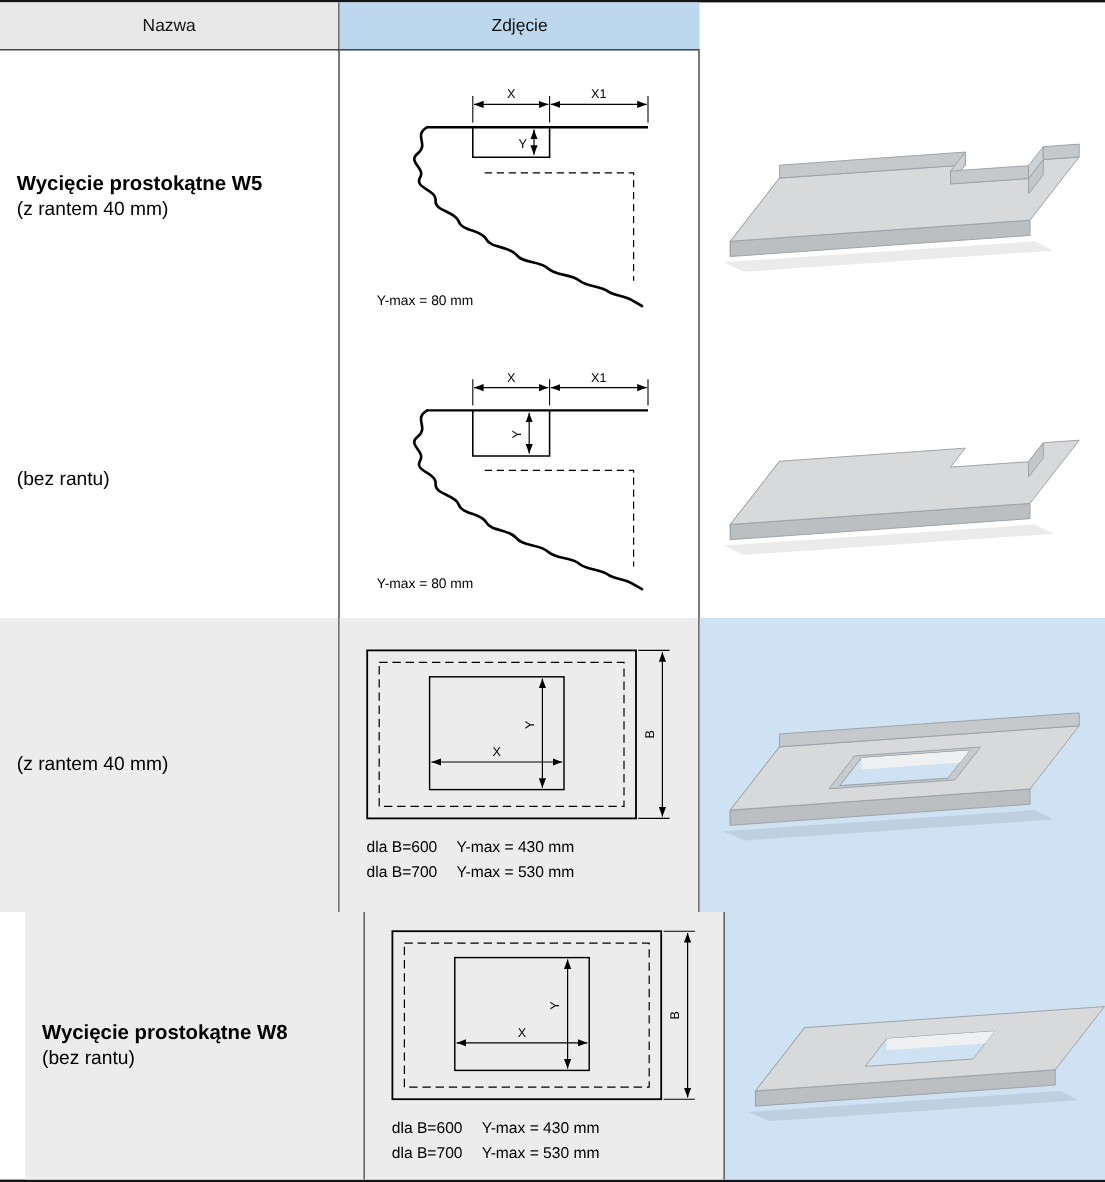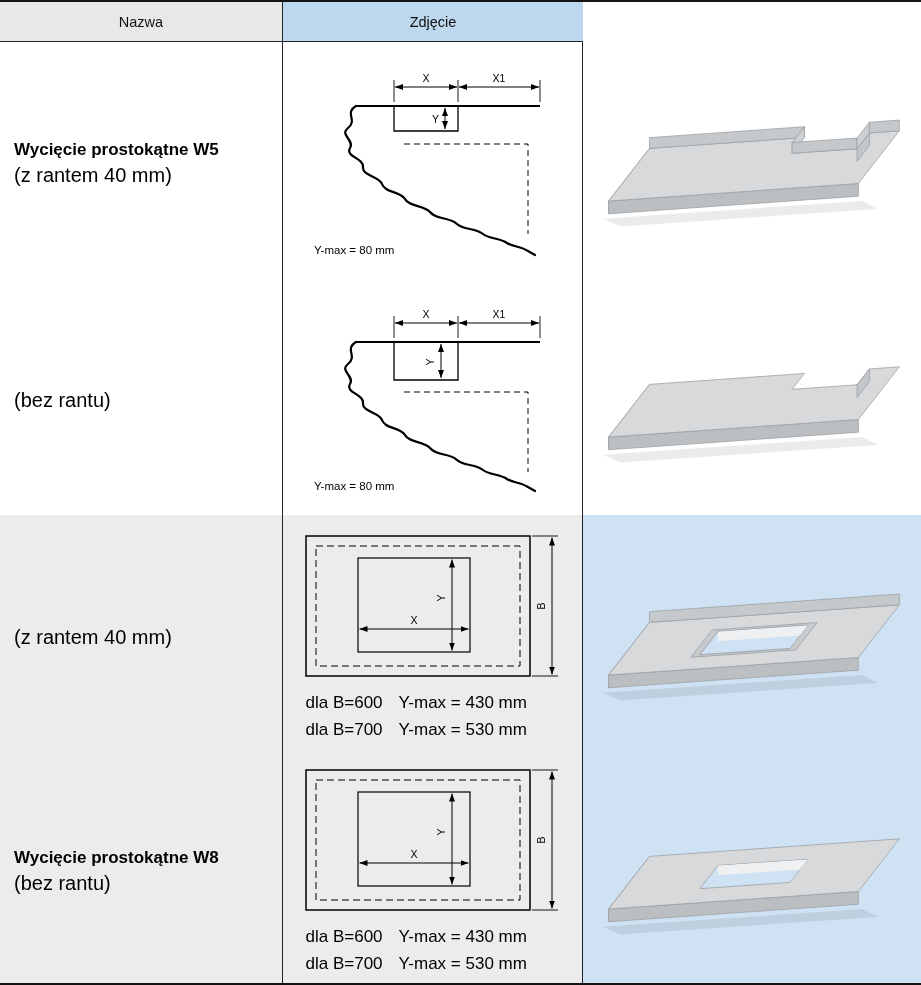--- a/index.html
+++ b/index.html
@@ -7,31 +7,31 @@
   .page{width:921px;height:985px;box-sizing:border-box;border-top:2px solid #141414;border-bottom:2px solid #141414;background:#fff;}
   .thead,.trow{display:grid;grid-template-columns:283px 300px 338px;}
   .thead{height:40px;}
   .th{display:flex;align-items:center;justify-content:center;font-size:14.5px;color:#111;border-bottom:1px solid #222;box-sizing:border-box;}
   .th-gray{background:var(--header-gray,#e8e8e8);}
   .th-blue{background:var(--header-blue,#bdd7ee);}
   .c1,.c2{border-right:1px solid #222;}
   .r1{height:243px;}
   .r2{height:230px;}
   .r3{height:245px;}
-  .r4{height:223px;}
+  .r4{height:223px;margin-left:21px;}
   .td{display:flex;align-items:center;justify-content:center;box-sizing:border-box;overflow:hidden;}
   .name{flex-direction:column;align-items:flex-start;padding-left:14px;padding-right:8px;}
   .title{font-weight:700;font-size:17px;line-height:1.32;}
-  .subtitle{font-size:20px;line-height:1.32;}
+  .subtitle{font-size:16px;line-height:1.32;}
   .band-gray{background:var(--band-gray,#ececec);}
   .band-blue{background:var(--band-blue,#cfe2f3);}
   .photo-white{--cell-bg:#ffffff;}
   .photo-blue{--cell-bg:#cfe2f3;}
   .draw-block{display:flex;flex-direction:column;align-items:flex-start;}
-  .draw-notes{margin-top:8px;padding-left:4px;font-size:17px;line-height:1.55;color:#000;}
+  .draw-notes{margin-top:8px;padding-left:4px;font-size:13px;line-height:1.55;color:#000;}
   .note-line span:first-child{margin-right:16px;}
   
   .tdraw line,.tdraw polyline,.tdraw path,.tdraw rect{stroke:#000;fill:none;}
   .tdraw .thin{stroke-width:0.9;}
   .tdraw .dim{stroke-width:1;}
   .tdraw .med{stroke-width:1.3;}
   .tdraw .edge{stroke-width:2;}
   .tdraw .dash{stroke-width:1;stroke-dasharray:6 4;}
   .tdraw .wave{stroke-width:2.2;stroke-linecap:round;}
   .tdraw .rect-outer{stroke-width:1.5;}

